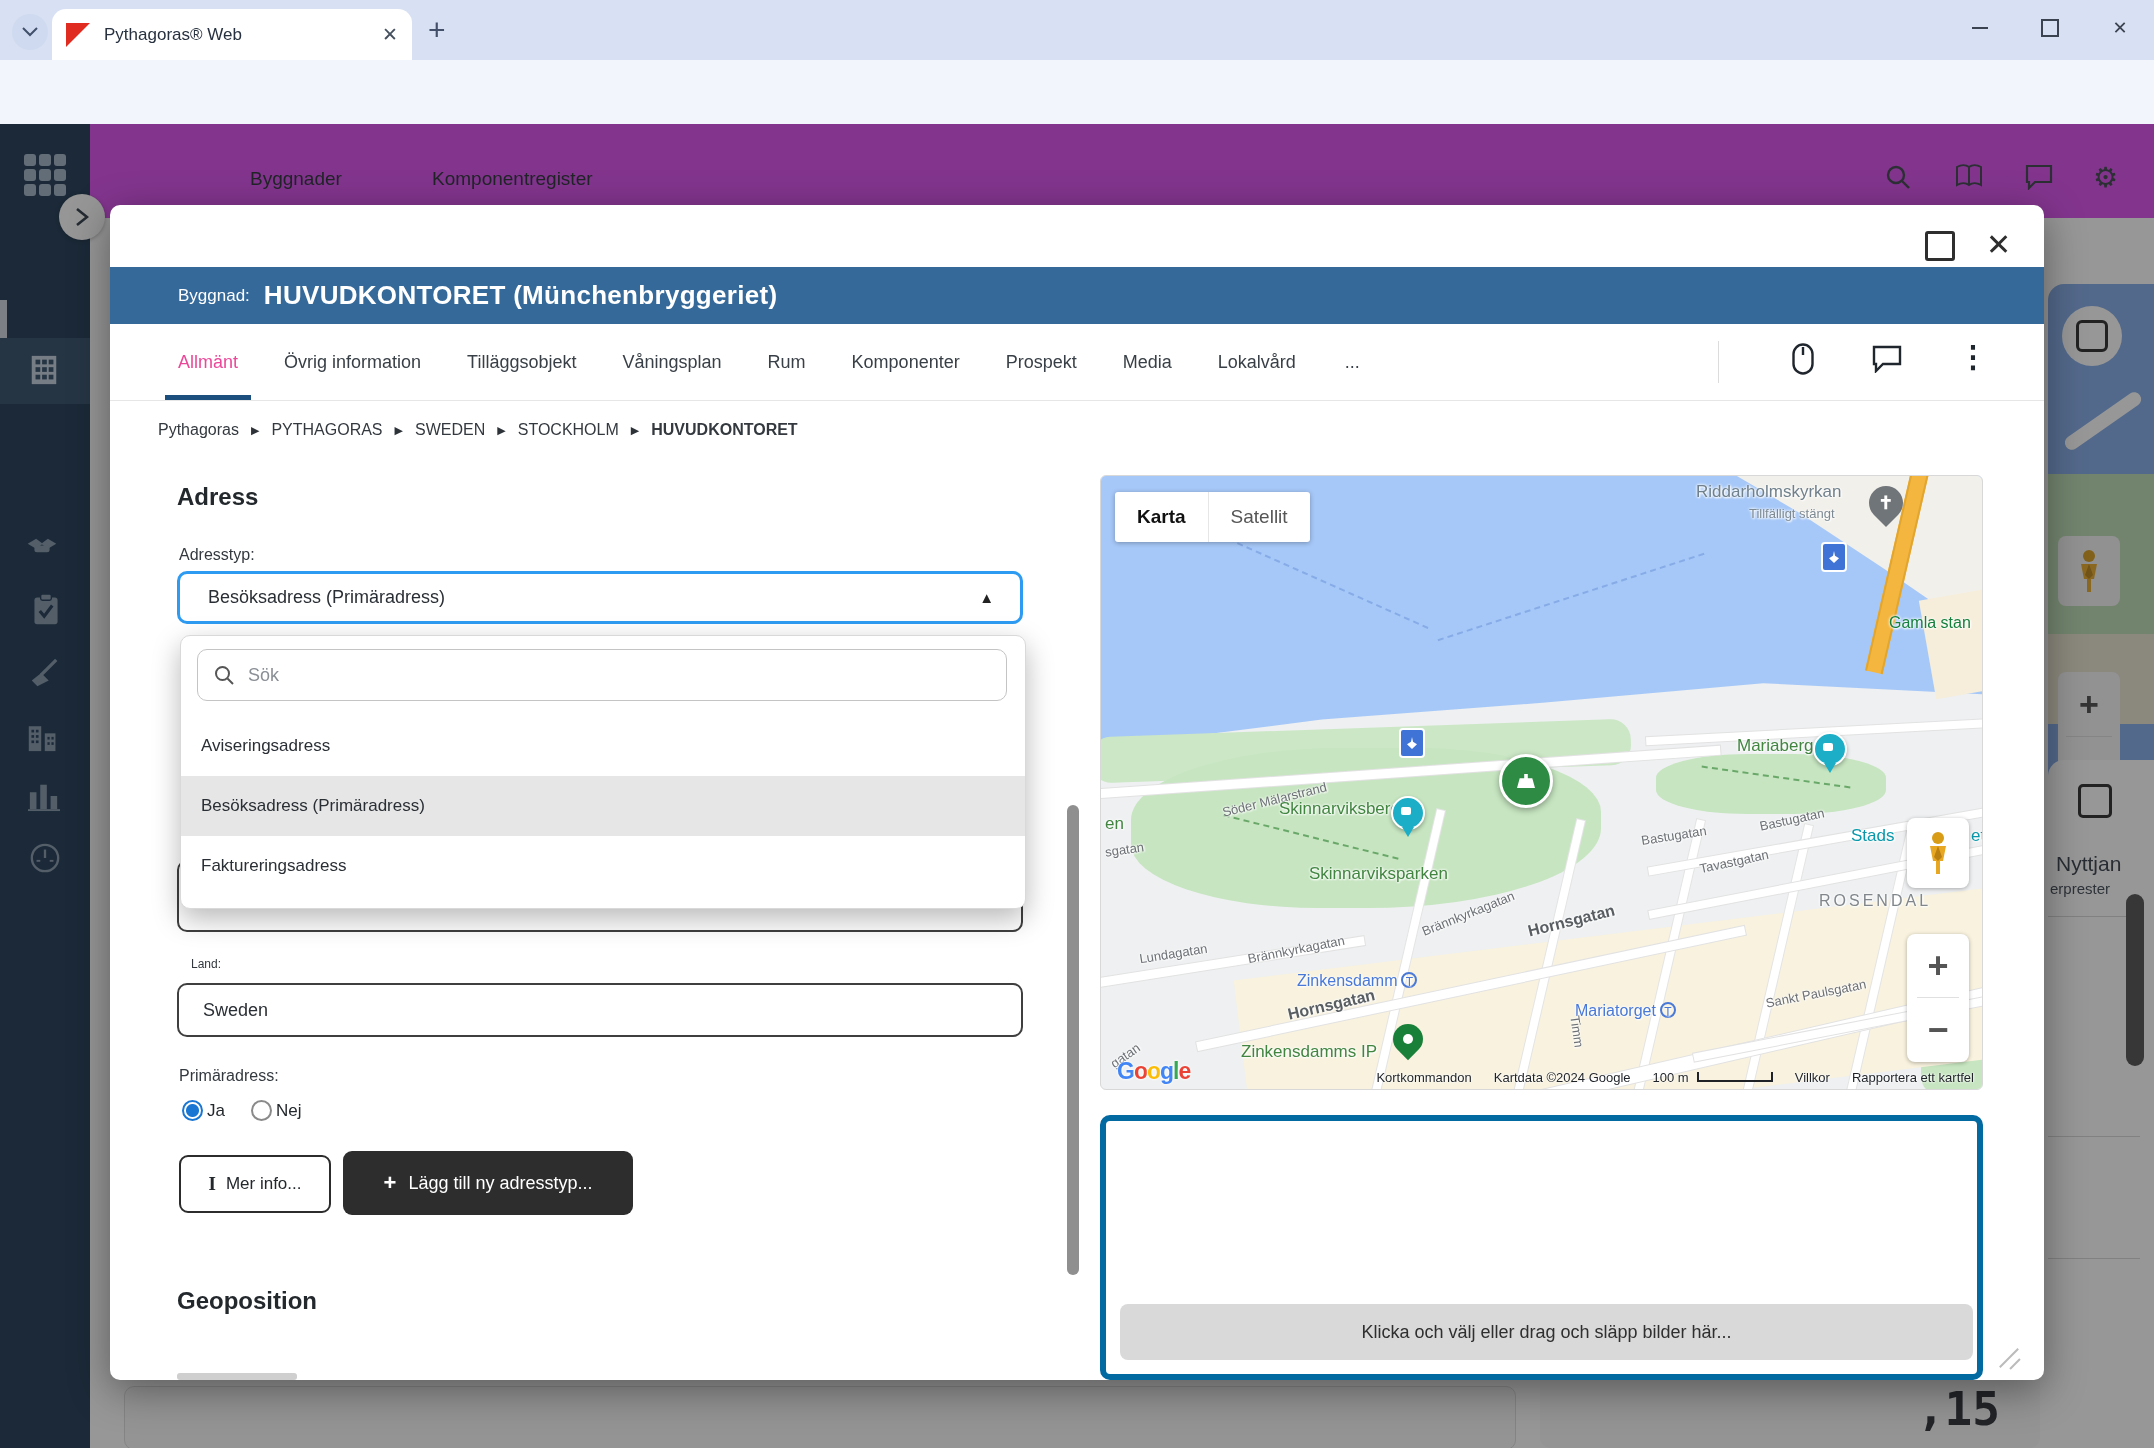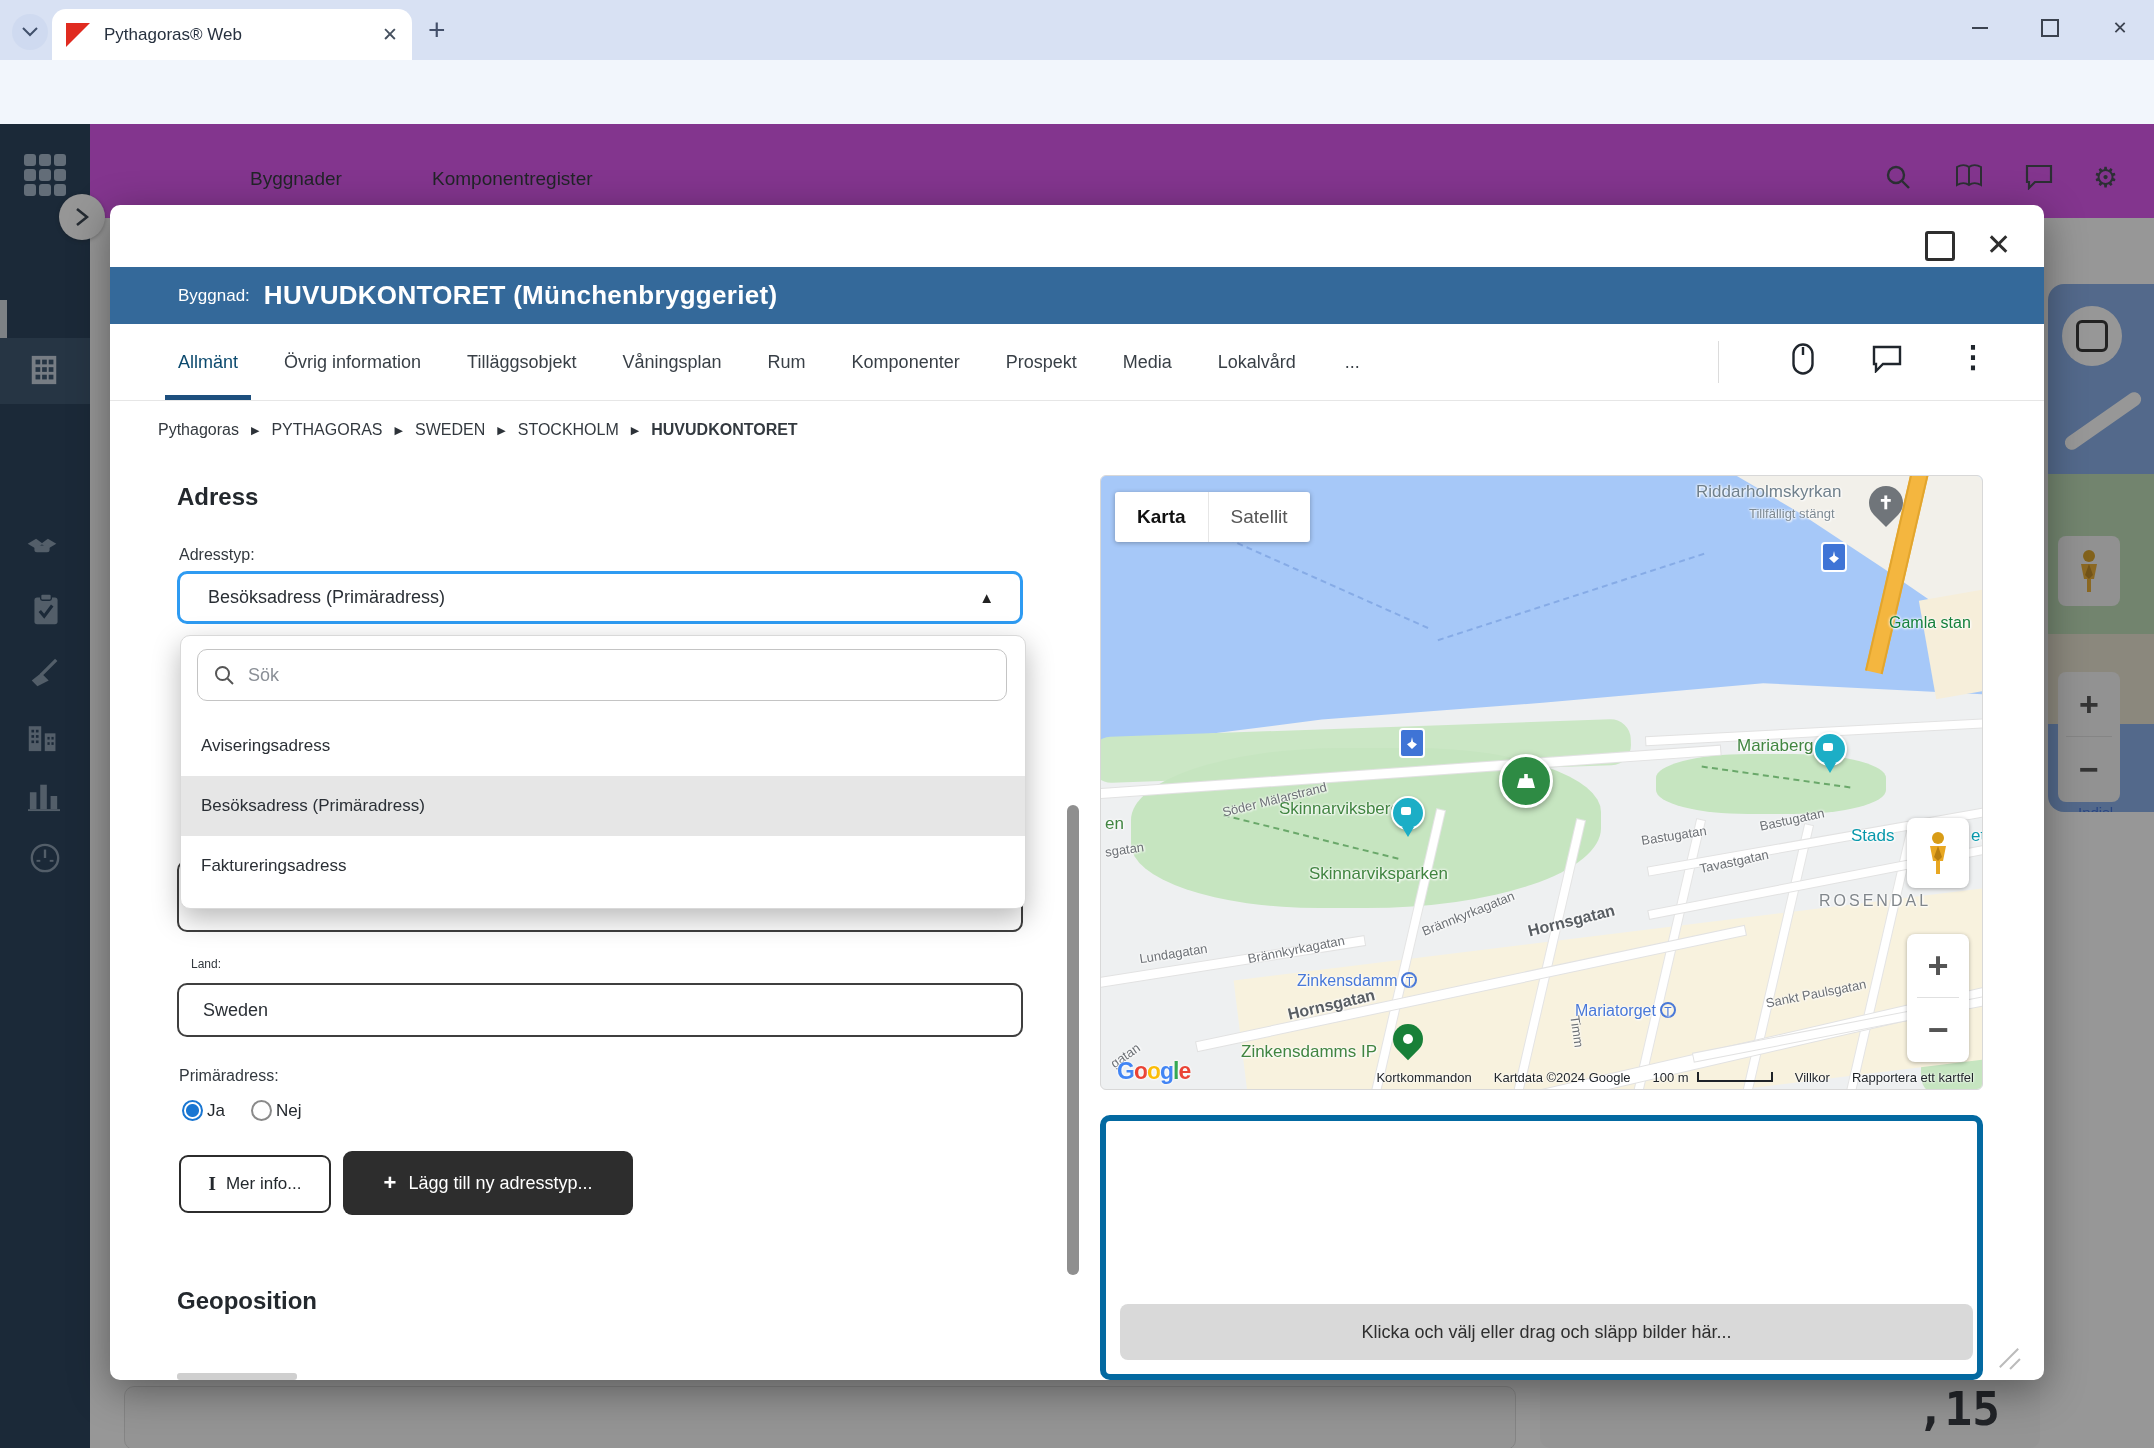--- a/index.html
+++ b/index.html
@@ -78,21 +78,21 @@
 
   
   #modal{left:110px;top:205px;width:1934px;height:1175px;background:#fff;border-radius:10px;box-shadow:0 10px 40px rgba(0,0,0,.4);}
   #modal-max{left:1815px;top:26px;width:30px;height:30px;border:3px solid #2e2e2e;border-radius:3px;box-sizing:border-box;}
   #modal-close{left:1876px;top:22px;font-size:30px;color:#2e2e2e;}
   #modal-blue{left:0;top:62px;width:1934px;height:57px;background:#34699a;color:#fff;display:flex;align-items:center;padding-left:68px;box-sizing:border-box;}
   #modal-blue .lbl{font-size:17px;margin-right:14px;}
   #modal-blue .ttl{font-size:26px;font-weight:bold;letter-spacing:.3px;}
   #tabs{left:45px;top:119px;height:77px;display:flex;align-items:center;}
   .tab{font-size:18px;color:#383f46;padding:0 23px;height:77px;display:flex;align-items:center;position:relative;}
-  .tab.active{color:#0c4a6e;}
+  .tab.active{color:#ec4899;}
   .tab.active::after{content:"";position:absolute;left:10px;right:10px;bottom:0;height:6px;background:#1d4f7e;}
   .tab-more{font-size:18px;color:#383f46;padding:0 26px;}
   #tabs-divider{left:1608px;top:136px;width:1px;height:42px;background:#dcdcdc;}
   #icon-mouse{left:1682px;top:138px;color:#20262d;}
   #icon-chatb{left:1762px;top:140px;color:#20262d;}
   #icon-kebab{left:1848px;top:134px;font-size:30px;color:#20262d;font-weight:bold;}
   #tabs-bottomline{left:0;top:195px;width:1934px;height:1px;background:#e6e6e6;}
 
   #breadcrumb{left:48px;top:216px;display:flex;align-items:center;font-size:16px;color:#33393f;}
   #breadcrumb .sep{font-size:11px;margin:0 12px;color:#2c3238;}
@@ -388,20 +388,29 @@
           <path d="M15 15 L19 26 L15 30 L11 26 Z" fill="#b97f10"></path>
         </svg>
     </div>
     <div class="abs" id="mm-zoombox">
       <div class="z">+</div>
         <hr>
       <div class="z">−</div>
     </div>
     <span class="abs" id="mm-indisl">Indisl</span>
 
+  </div>
+  <div class="abs" id="bg-infocard">
+    <div class="abs" id="ic-sqicon"></div>
+    <span class="abs" id="ic-line1">Nyttjan</span>
+    <span class="abs" id="ic-line2">erprester</span>
+    <hr class="abs ic-hr" style="top:148px;">
+    <div class="abs" id="ic-scroll"></div>
+    <hr class="abs ic-hr" style="top:368px;">
+    <hr class="abs ic-hr" style="top:490px;">
   </div>
   <div class="abs" id="bg-bottomband"></div>
   <div class="abs" id="bg-numcard">
     <span class="abs" id="bg-number">,15</span>
   </div>
 </div>
 
 <div class="abs" id="overlay"></div>
 
 <div class="abs" id="modal">

